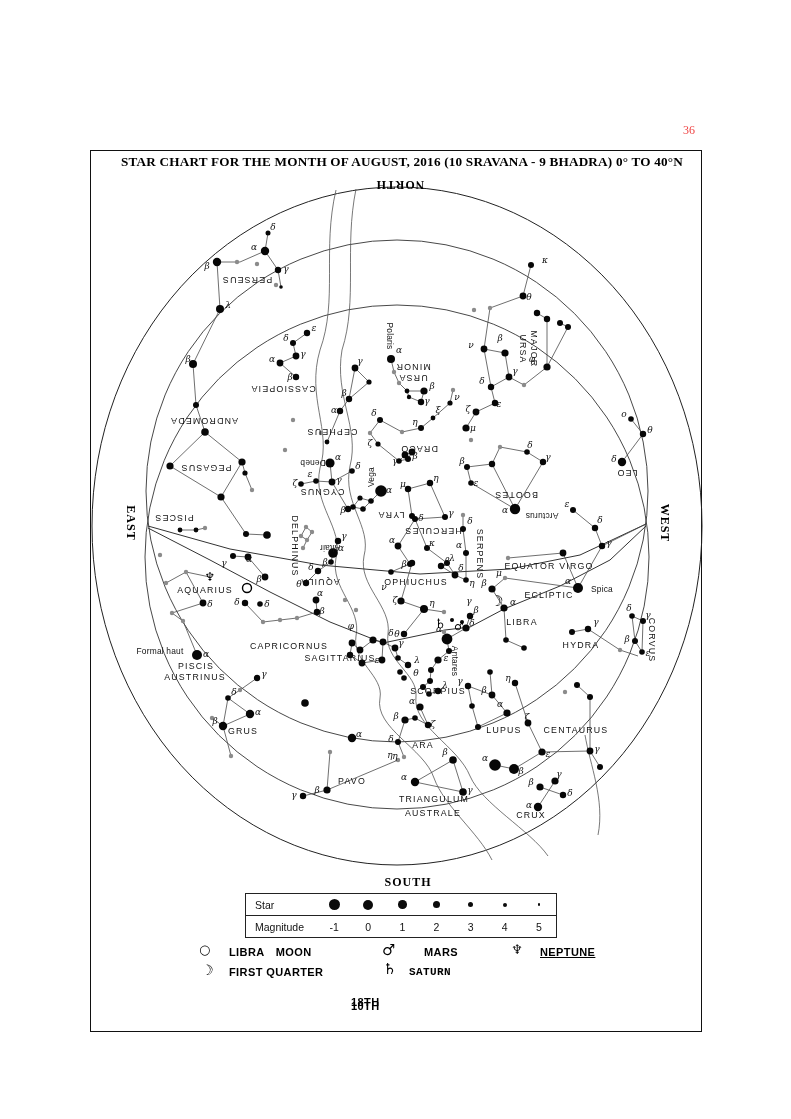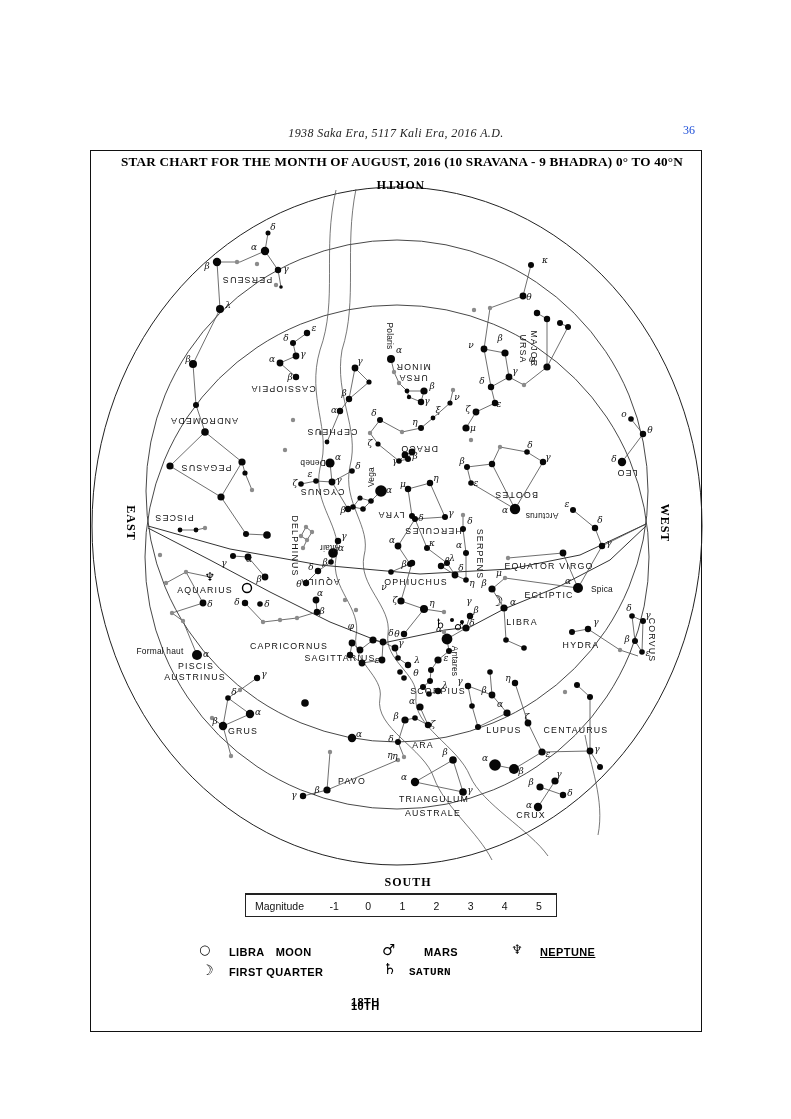--- a/index.html
+++ b/index.html
@@ -1,20 +1,20 @@
 <!DOCTYPE html>
 <html><head>
 <meta charset="utf-8">
 <style>
   html,body{margin:0;padding:0;background:#e8e8e8;}
   .page{position:relative;width:791px;height:1119px;background:#ffffff;margin:0 auto;
         font-family:"Liberation Sans",sans-serif;overflow:hidden;}
   .era{position:absolute;top:126px;left:90px;width:612px;text-align:center;
        font:italic 12px "Liberation Serif",serif;letter-spacing:.4px;color:#222;}
-  .pagenum{position:absolute;top:123px;left:683px;font:12px "Liberation Serif",serif;color:#1d4ed8;}
+  .pagenum{position:absolute;top:123px;left:683px;font:12px "Liberation Serif",serif;color:#ef4444;}
   .frame{position:absolute;left:90px;top:150px;width:610px;height:880px;border:1.6px solid #111;}
   .title{position:absolute;top:154px;left:90px;width:724px;text-align:left;
          font:bold 13.2px "Liberation Serif",serif;color:#000;letter-spacing:.2px;padding-left:31px;}
   svg#sky{position:absolute;left:0;top:0;}
   
   .cl{font-family:"Liberation Sans",sans-serif;font-size:8.8px;letter-spacing:1.2px;fill:#111;}
   .sn{font-family:"Liberation Sans",sans-serif;font-size:8.4px;letter-spacing:.2px;fill:#111;}
   .card{font-family:"Liberation Serif",serif;font-weight:bold;font-size:12px;letter-spacing:1px;fill:#000;}
   .greek{font-family:"DejaVu Serif",serif;font-style:italic;font-size:9px;fill:#111;}
   .sym{font-family:"DejaVu Sans",sans-serif;font-weight:bold;fill:#000;}
@@ -27,21 +27,20 @@
   .mt-cell{flex:1;display:flex;align-items:center;justify-content:center;font-size:10.5px;color:#111;}
   .mdot{display:inline-block;background:#0b0b0b;border-radius:50%;}
   
   .pl-item{position:absolute;font:bold 11px "Liberation Sans",sans-serif;color:#000;letter-spacing:.4px;white-space:nowrap;}
   .pl-sym{font-family:"DejaVu Sans",sans-serif;font-weight:bold;font-size:13px;}
 </style>
 </head>
 <body>
 
 <div class="page">
-  <div class="era">1938 Saka Era, 5117 Kali Era, 2016 A.D.</div>
   <div class="pagenum">36</div>
 
   <div class="frame"></div>
   <div class="title">STAR CHART FOR THE MONTH OF AUGUST, 2016 (10 SRAVANA - 9 BHADRA) 0° TO 40°N</div>
 
   <svg id="sky" width="791" height="1119" viewBox="0 0 791 1119">
       <ellipse cx="397" cy="526" rx="305" ry="339" fill="none" stroke="#222" stroke-width="1"></ellipse>
       <circle cx="397" cy="491" r="251" fill="none" stroke="#333" stroke-width="0.9"></circle>
       <circle cx="397" cy="557" r="252" fill="none" stroke="#333" stroke-width="0.9"></circle>
       <path d="M336,190 C322,250 338,300 320,350 C306,398 332,430 320,468 C312,505 344,528 336,558 C330,588 362,608 356,636 C352,662 384,676 380,698 C374,728 424,748 434,778 C444,806 478,832 492,860" fill="none" stroke="#555" stroke-width="0.8"></path>
@@ -658,20 +657,46 @@
       <text x="627" y="642" text-anchor="middle" class="greek">β</text>
       <text x="648" y="656" text-anchor="middle" class="greek">ε</text>
       <circle cx="247" cy="588" r="4.5" fill="#fff" stroke="#000" stroke-width="1.4"></circle>
       <text x="497" y="606" text-anchor="middle" class="sym" font-size="15">☽</text>
       <text x="440" y="628" text-anchor="middle" class="sym" font-size="13">♄</text>
       <text x="459" y="630" text-anchor="middle" class="sym" font-size="11">♂</text>
       <text x="210" y="581" text-anchor="middle" class="sym" font-size="12">♆</text>
     </svg>
 
   <div class="mag-table">
+    <div class="mt-row">
+      <span class="mt-label">Star</span>
+      <span class="mt-cells" id="mt-dots">
+          <span class="mt-cell">
+            <span class="mdot" style="width: 11px; height: 11px;"></span>
+          </span>
+          <span class="mt-cell">
+            <span class="mdot" style="width: 10px; height: 10px;"></span>
+          </span>
+          <span class="mt-cell">
+            <span class="mdot" style="width: 8.6px; height: 8.6px;"></span>
+          </span>
+          <span class="mt-cell">
+            <span class="mdot" style="width: 7px; height: 7px;"></span>
+          </span>
+          <span class="mt-cell">
+            <span class="mdot" style="width: 5.6px; height: 5.6px;"></span>
+          </span>
+          <span class="mt-cell">
+            <span class="mdot" style="width: 4px; height: 4px;"></span>
+          </span>
+          <span class="mt-cell">
+            <span class="mdot" style="width: 2.6px; height: 2.6px;"></span>
+          </span>
+        </span>
+    </div>
     <div class="mt-row mt-row2">
       <span class="mt-label">Magnitude</span>
       <span class="mt-cells" id="mt-vals">
           <span class="mt-cell">-1</span>
           <span class="mt-cell">0</span>
           <span class="mt-cell">1</span>
           <span class="mt-cell">2</span>
           <span class="mt-cell">3</span>
           <span class="mt-cell">4</span>
           <span class="mt-cell">5</span>

